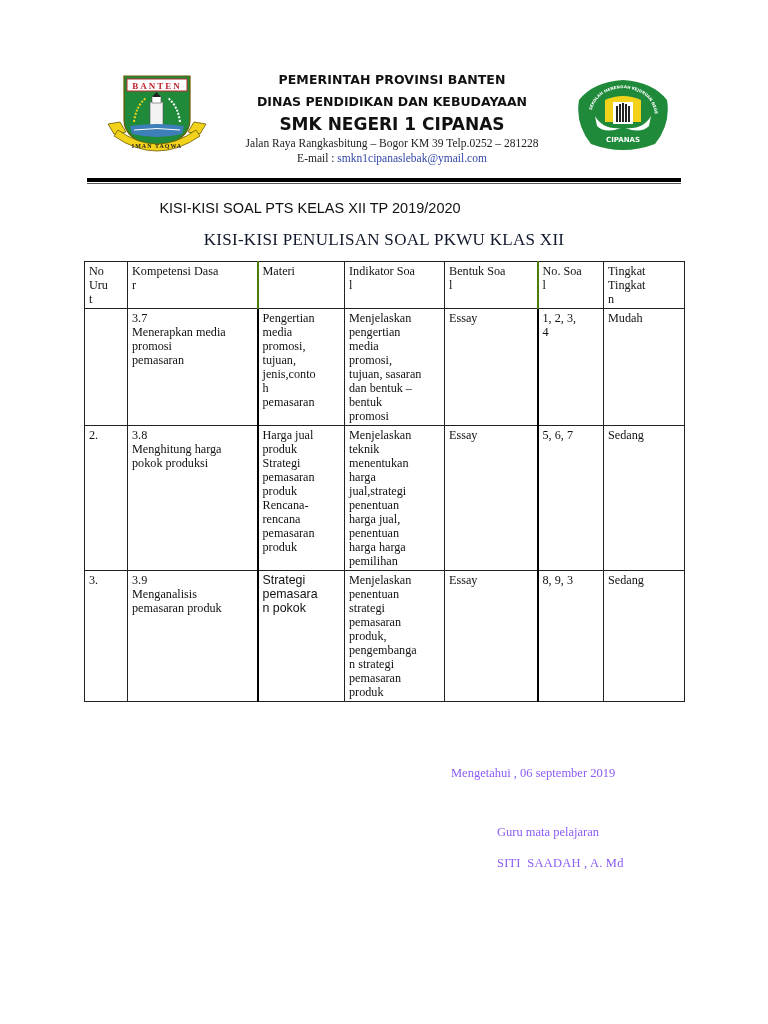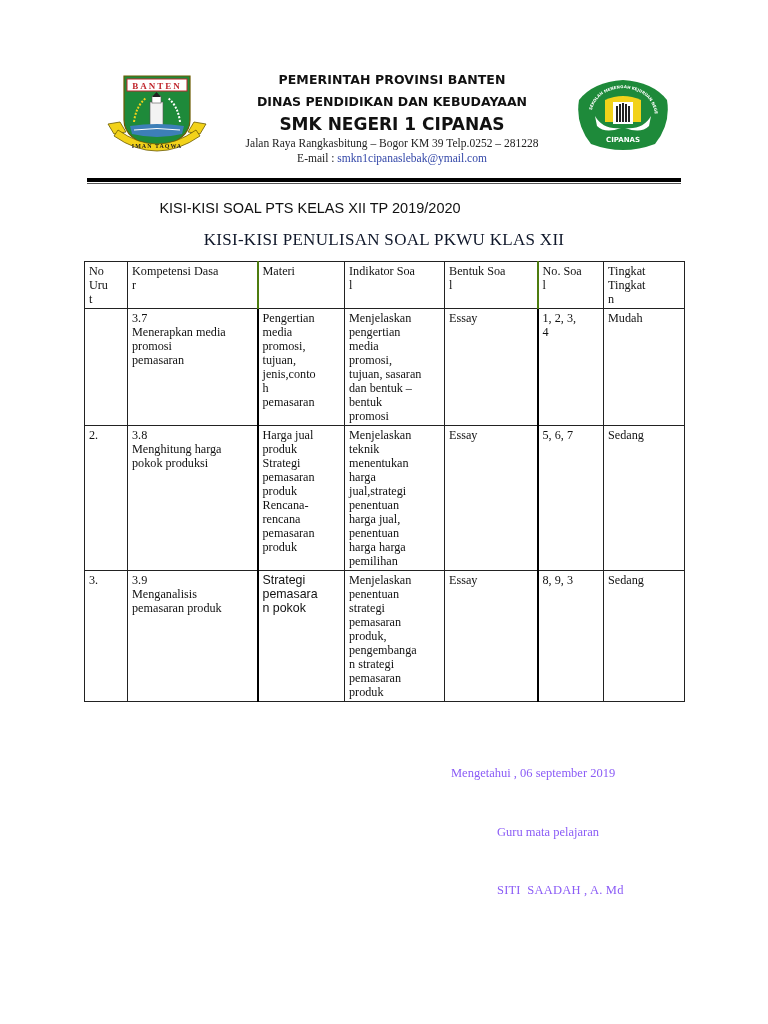--- a/index.html
+++ b/index.html
@@ -59,21 +59,21 @@
   .sans { font-family: "Liberation Sans", sans-serif; font-size: 12.4px; }
   tr.r1 td { height: 110px; }
   tr.r2 td { height: 136px; }
   tr.r3 td { height: 125px; }
   .cell-line { display: block; }
 
   
   .sig { position: absolute; font-family: "Liberation Serif", serif; font-size: 12.5px; color: #8b5cf6; }
   #sig-date { left: 451px; top: 766px; }
   #sig-role { left: 497px; top: 793px; margin-top: 32px; }
-  #sig-name { left: 497px; top: 883px; letter-spacing: 0.2px; }
+  #sig-name { left: 497px; top: 856px; letter-spacing: 0.2px; }
 </style>
 </head>
 <body>
 
 <svg id="logo-banten" class="abs" viewBox="0 0 102 78">
 
   <path d="M2 50 L14 48 L20 58 L8 60 Z" fill="#f2d21a" stroke="#6b5a00" stroke-width="0.8"></path>
   <path d="M100 50 L88 48 L82 58 L94 60 Z" fill="#f2d21a" stroke="#6b5a00" stroke-width="0.8"></path>
 
   <path d="M18 2 H84 V46 Q84 66 51 74 Q18 66 18 46 Z" fill="#1e8a3a" stroke="#6b5a00" stroke-width="1.2"></path>

